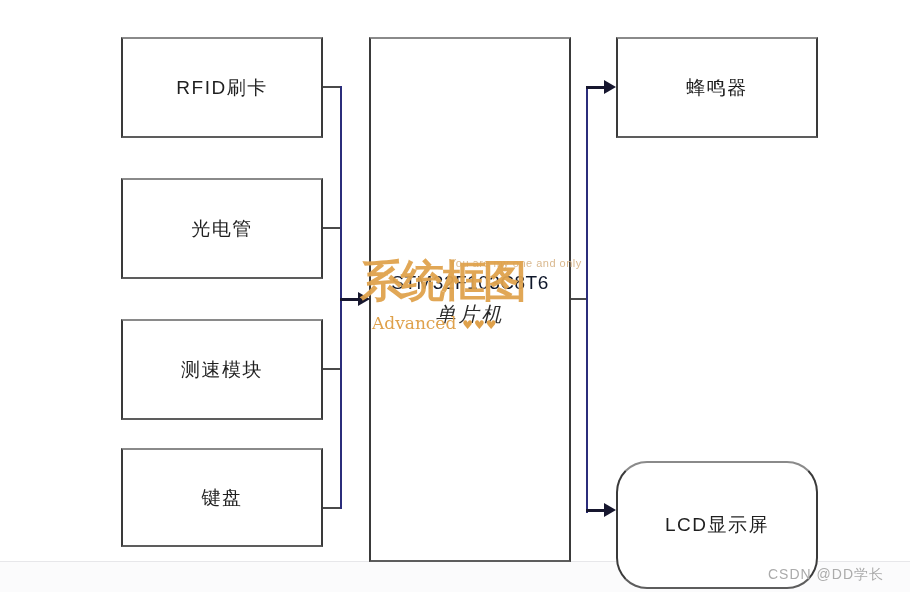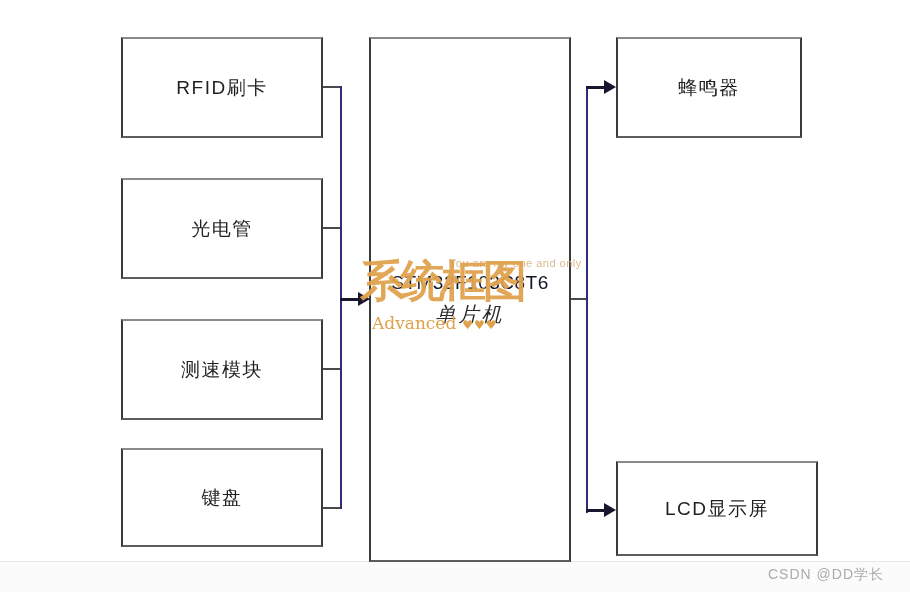--- a/index.html
+++ b/index.html
@@ -16,22 +16,22 @@
   }
   .dbox .lbl{
     font-size:19px;color:#1f1f1f;letter-spacing:1.5px;font-weight:500;
     white-space:nowrap;
   }
   #box-rfid    {left:121px;top:37px; width:202px;height:101px;}
   #box-photo   {left:121px;top:178px;width:202px;height:101px;}
   #box-speed   {left:121px;top:319px;width:202px;height:101px;}
   #box-keyboard{left:121px;top:448px;width:202px;height:99px;}
   #box-mcu     {left:369px;top:37px; width:202px;height:525px;flex-direction:column;}
-  #box-buzzer  {left:616px;top:37px; width:186px;height:101px;}
-  #box-lcd     {left:616px;top:461px;width:202px;height:95px;}
+  #box-buzzer  {left:616px;top:37px; width:202px;height:101px;}
+  #box-lcd     {left:616px;top:461px;width:202px;height:128px;border-radius:31px;}
   #box-mcu .mcu-line1{font-size:19px;color:#0f172a;letter-spacing:0.5px;}
   #box-mcu .mcu-line2{font-size:20px;color:#2b2b2b;letter-spacing:3px;margin-top:7px;font-style:italic;}
   
   .hline{position:absolute;height:2px;background:#4a4a4a;z-index:1;}
   .vbus {position:absolute;width:2px;background:#2b2d7b;z-index:1;}
   .aline{position:absolute;height:3px;background:#17172f;z-index:3;}
   .ahead{
     position:absolute;width:0;height:0;z-index:3;
     border-top:7px solid transparent;border-bottom:7px solid transparent;
     border-left:12px solid #17172f;

